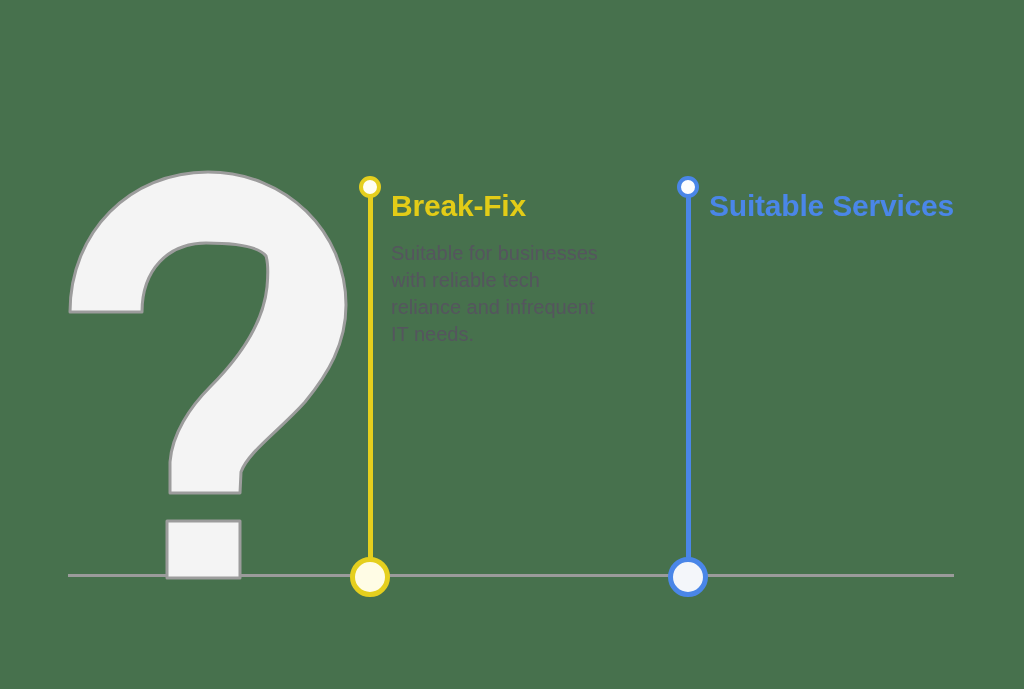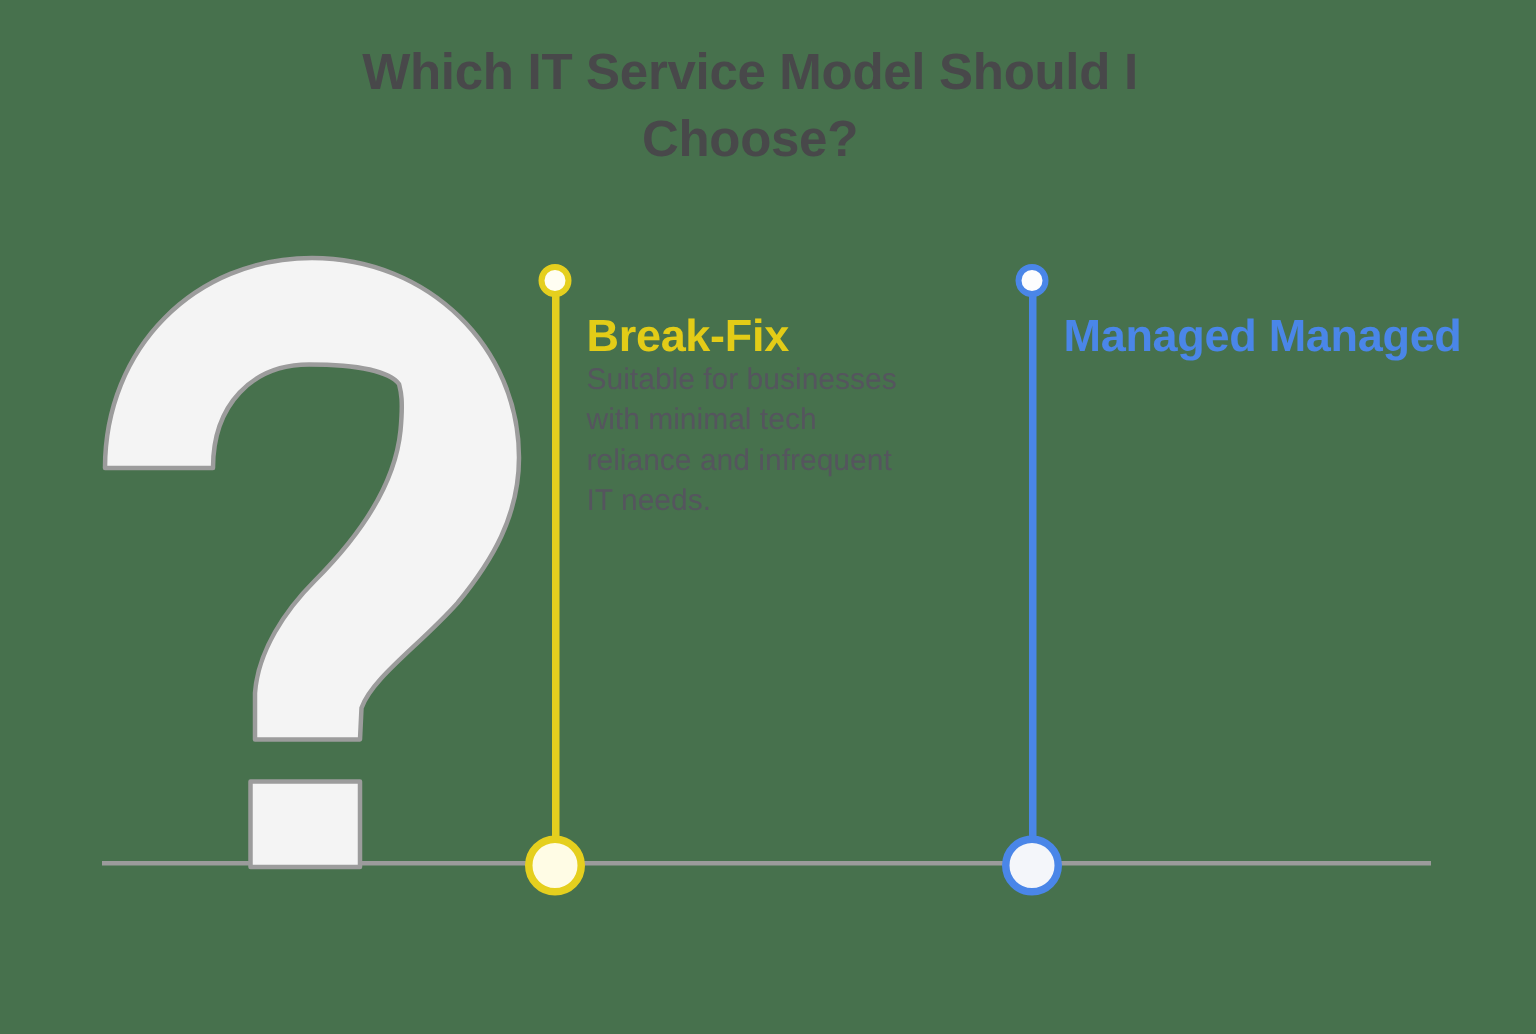--- a/index.html
+++ b/index.html
@@ -84,21 +84,20 @@
   .node.large.blue   { left: 668px; border-color: var(--managed_accent); background: var(--blue_node_fill); }
 
   
   .item-heading {
     position: absolute;
     top: 189px;
     font-size: 30px;
     font-weight: bold;
     letter-spacing: -0.2px;
     white-space: nowrap;
-    margin-top: 19px;
   }
   .item-heading.yellow { left: 391px; color: var(--break_fix_accent); }
   .item-heading.blue   { left: 709px; color: var(--managed_accent); }
 
   .item-desc {
     position: absolute;
     top: 240px;
     width: 260px;
     font-size: 20px;
     line-height: 27px;
@@ -106,22 +105,20 @@
     white-space: pre-line;
   }
   .item-desc.first  { left: 391px; }
   .item-desc.second { left: 709px; }
 </style>
 </head>
 <body>
 
 <div class="canvas">
 
-  <div class="page-title">Which IT Service Model Should I
-Choose?</div>
 
   <svg class="qm-svg" viewBox="0 0 276 406" aria-hidden="true">
     <path class="qm-shape" d="M 0,140
              C 0,60 60,0 138,0
              C 216,0 276,60 276,133
              C 276,172 258,202 235,230
              C 210,258 178,280 171,300
              L 170,321
              L 100,321
              L 100,290
@@ -134,22 +131,22 @@
     <rect class="qm-shape" x="97" y="349" width="73" height="57"></rect>
   </svg>
 
   <div class="baseline"></div>
 
   <div class="vline yellow"></div>
   <div class="node small yellow"></div>
   <div class="node large yellow"></div>
   <div class="item-heading yellow">Break-Fix</div>
   <div class="item-desc first">Suitable for businesses
-with minimal tech
+with reliable tech
 reliance and infrequent
 IT needs.</div>
 
   <div class="vline blue"></div>
   <div class="node small blue"></div>
   <div class="node large blue"></div>
-  <div class="item-heading blue">Managed Managed</div>
+  <div class="item-heading blue">Suitable Services</div>
 
 </div>
 
 </body></html>

